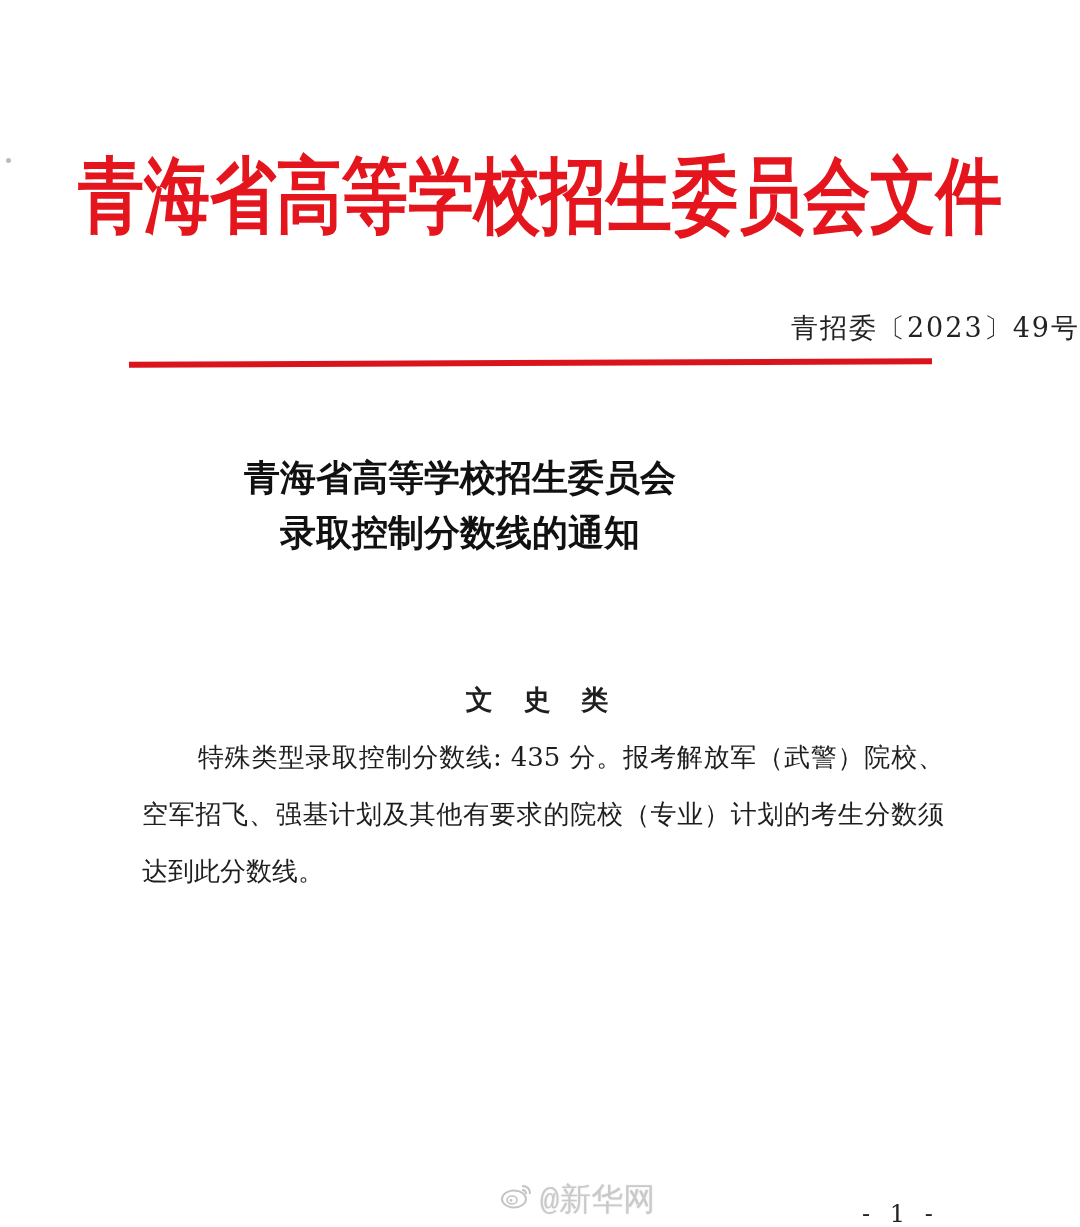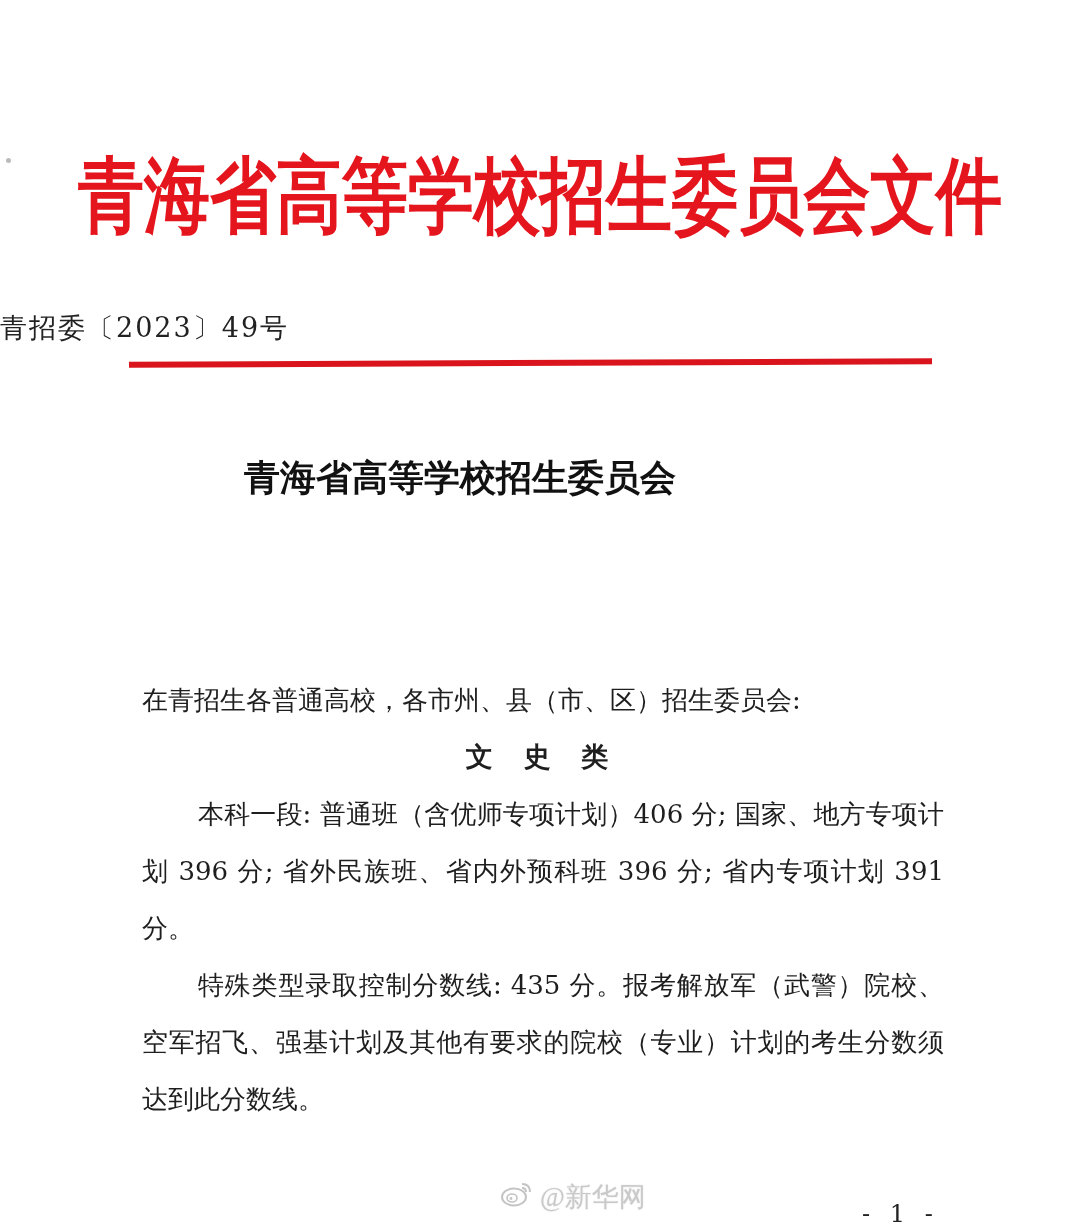--- a/index.html
+++ b/index.html
@@ -7,21 +7,21 @@
     width: 1080px; height: 1227px; background: #ffffff; position: relative; overflow: hidden;
     font-family: "DejaVu Serif", "Liberation Serif", serif; color: #1a1a1a;
   }
   .masthead {
     position: absolute; left: 0; top: 128px; width: 1080px; text-align: center;
     color: #e5151d; font-family: "DejaVu Sans", "Liberation Sans", sans-serif;
     font-weight: bold; font-size: 66px; letter-spacing: 0px; line-height: 110px;
     transform: scaleY(1.25); transform-origin: top center;
   }
   .docno {
-    position: absolute; left: 0; top: 310px; width: 1080px; text-align: left;
+    position: absolute; left: 0; top: 310px; width: 1080px; text-align: right;
     font-size: 27px; letter-spacing: 2px; color: #222;
     font-family: "DejaVu Serif", "Liberation Serif", serif;
   }
   .redline {
     position: absolute; left: 129px; top: 360px; width: 803px; height: 6px;
     background: #d9141c; transform: rotate(-0.25deg);
   }
   .title {
     position: absolute; left: 0; top: 450px; width: 920px; text-align: center;
     font-family: "DejaVu Serif", "Liberation Serif", serif; font-weight: bold;
@@ -33,21 +33,21 @@
     font-family: "DejaVu Serif", "Liberation Serif", serif;
   }
   .body p { margin: 0; text-align: justify; }
   .body .indent { text-indent: 56px; }
   .body .section {
     text-align: center; font-family: Liberation Serif, serif;
     font-weight: bold; letter-spacing: 12px; font-size: 27px;
   }
   .watermark {
     position: absolute; left: 500px; top: 1178px; display: flex; align-items: center; gap: 6px;
-    color: #c9c9c9; font-family: Liberation Serif, serif; font-size: 27px;
+    color: #c9c9c9; font-family: Liberation Mono, monospace; font-size: 32px;
     text-shadow: 0 0 2px #e6e6e6;
     justify-content: space-between;
   }
   .watermark svg { width: 34px; height: 30px; }
   .pagenum {
     position: absolute; left: 862px; top: 1200px; font-size: 24px; color: #222;
     letter-spacing: 6px; font-family: "DejaVu Serif", "Liberation Serif", serif;
   }
   .speck { position: absolute; left: 6px; top: 158px; width: 5px; height: 5px; background: #bbb; border-radius: 50%; }
 </style>
@@ -57,26 +57,25 @@
 <div class="speck"></div>
 
 <div class="masthead">青海省高等学校招生委员会文件</div>
 
 <div class="docno">青招委〔2023〕49号</div>
 
 <div class="redline"></div>
 
 <div class="title">
   <div>青海省高等学校招生委员会</div>
+  <div>录取控制分数线的通知</div>
 </div>
 
 <div class="body">
-  <p>在青招生各普通高校，各市州、县（市、区）招生委员会:</p>
   <p class="section">文 史 类</p>
-  <p class="indent">本科一段: 普通班（含优师专项计划）406 分; 国家、地方专项计划 396 分; 省外民族班、省内外预科班 396 分; 省内专项计划 391 分。</p>
   <p class="indent">特殊类型录取控制分数线: 435 分。报考解放军（武警）院校、空军招飞、强基计划及其他有要求的院校（专业）计划的考生分数须达到此分数线。</p>
 </div>
 
 <div class="watermark">
   <span>
     <svg viewBox="0 0 34 30">
       <ellipse cx="14" cy="19" rx="12" ry="8.5" fill="none" stroke="#c4c4c4" stroke-width="2"></ellipse>
       <ellipse cx="12" cy="20" rx="5" ry="4" fill="none" stroke="#c4c4c4" stroke-width="1.6"></ellipse>
       <circle cx="11" cy="20.5" r="1.4" fill="#c4c4c4"></circle>
       <path d="M22 6 Q30 6 30 14" fill="none" stroke="#c4c4c4" stroke-width="2"></path>

